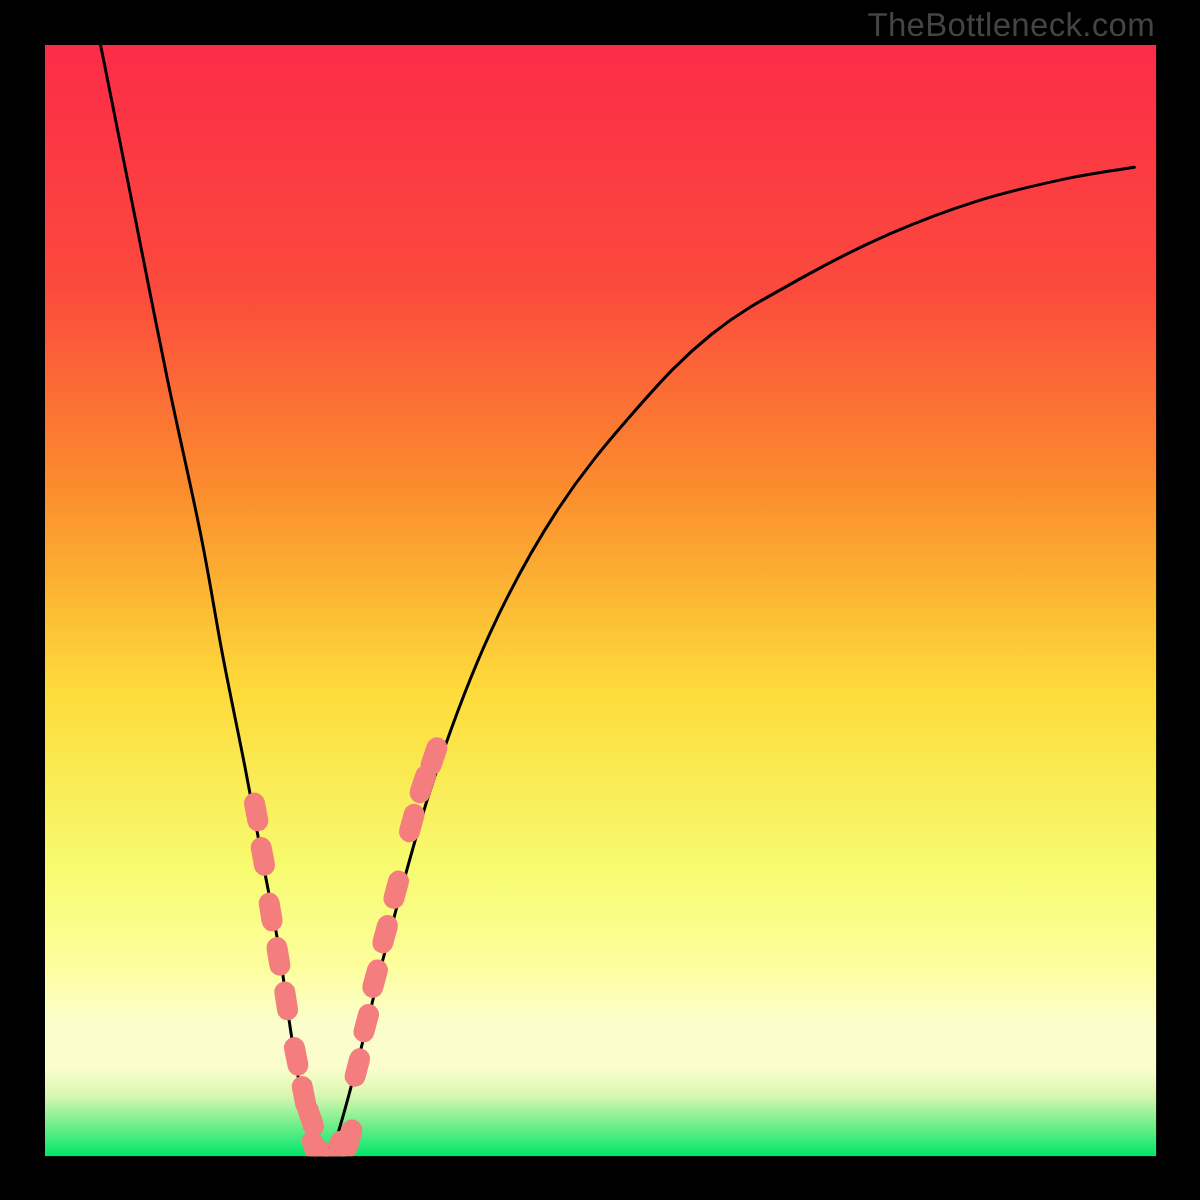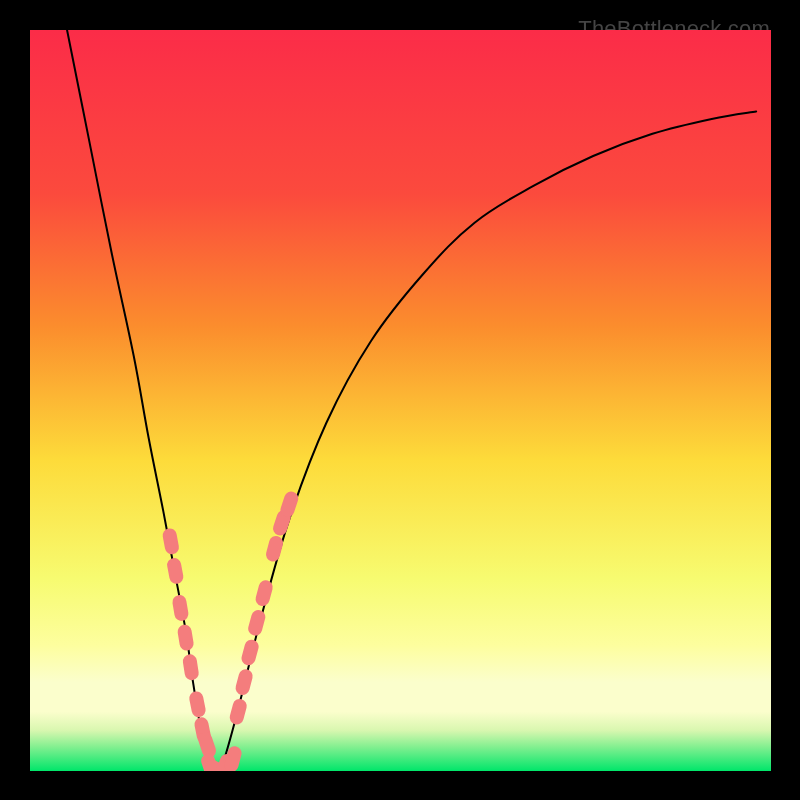--- a/index.html
+++ b/index.html
@@ -19,21 +19,21 @@
   .plot-area {
     position: absolute;
     left: 30px;
     top: 30px;
     width: 741px;
     height: 741px;
     overflow: hidden;
   }
   .watermark {
     position: absolute;
-    top: 16px;
+    top: 4px;
     right: 30px;
     color: #444;
     font-size: 22px;
     font-weight: 500;
     letter-spacing: 0.2px;
     user-select: none;
   }
   svg { display: block; }
 </style>
 </head>

